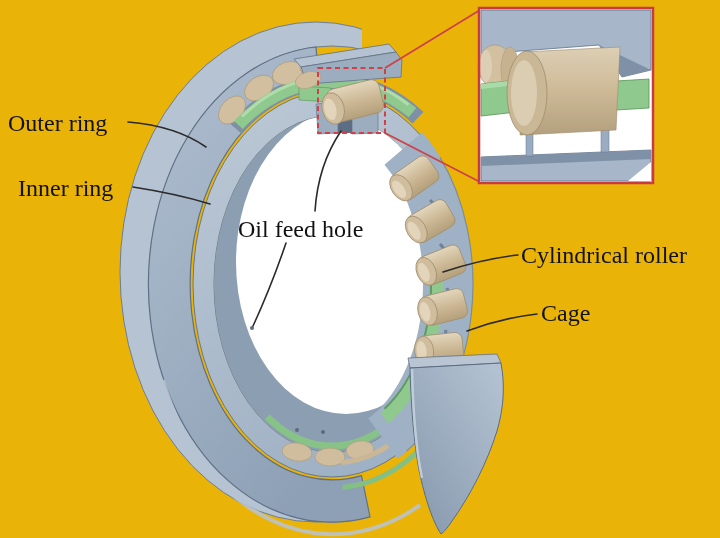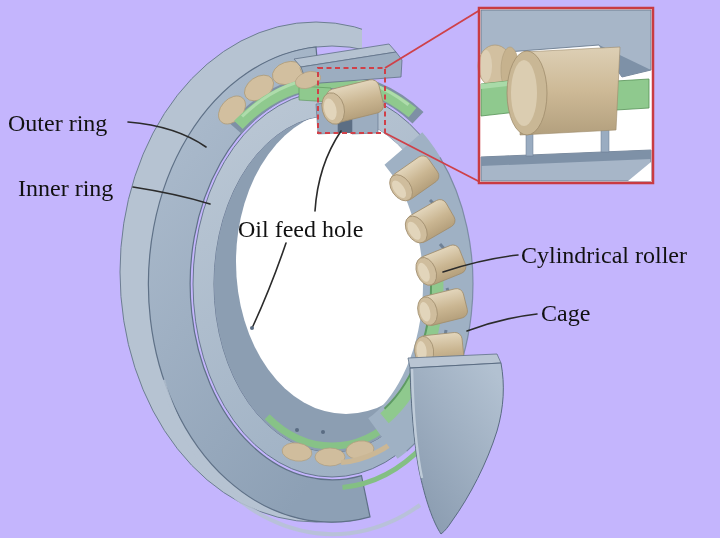--- a/index.html
+++ b/index.html
@@ -1,16 +1,16 @@
 <!DOCTYPE html>
 <html><head>
 <meta charset="utf-8">
 <style>
   html,body{margin:0;padding:0;background:#ffffff;}
-  .stage{position:relative;width:720px;height:538px;background:#c4b5fd;overflow:hidden;
+  .stage{position:relative;width:720px;height:538px;background:#eab308;overflow:hidden;
          font-family:"Liberation Serif","DejaVu Serif",serif;}
   svg{display:block;}
   text{fill:#111;font-family:"Liberation Serif","DejaVu Serif",serif;}
   .leader{fill:none;stroke:#2b2b2b;stroke-width:1.6;stroke-linecap:round;}
   .red{stroke:#cf4149;}
 </style>
 </head>
 <body>
 
 <div class="stage">

